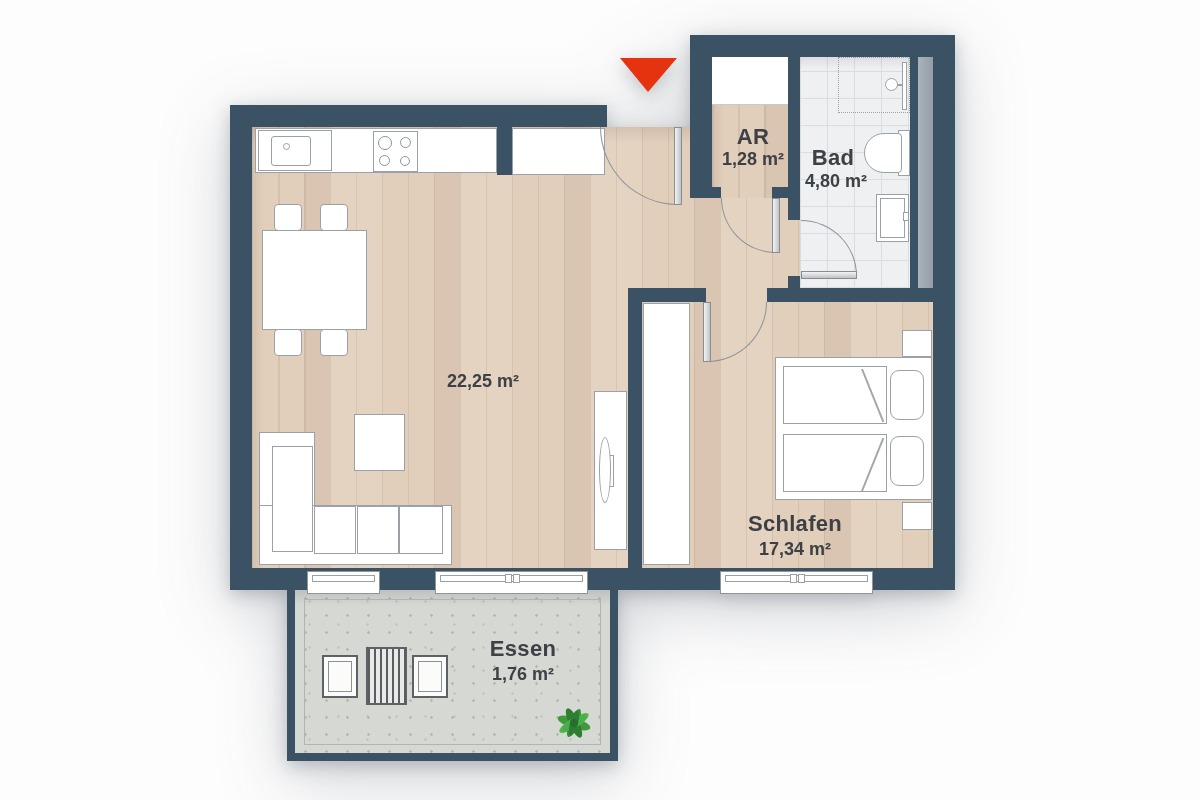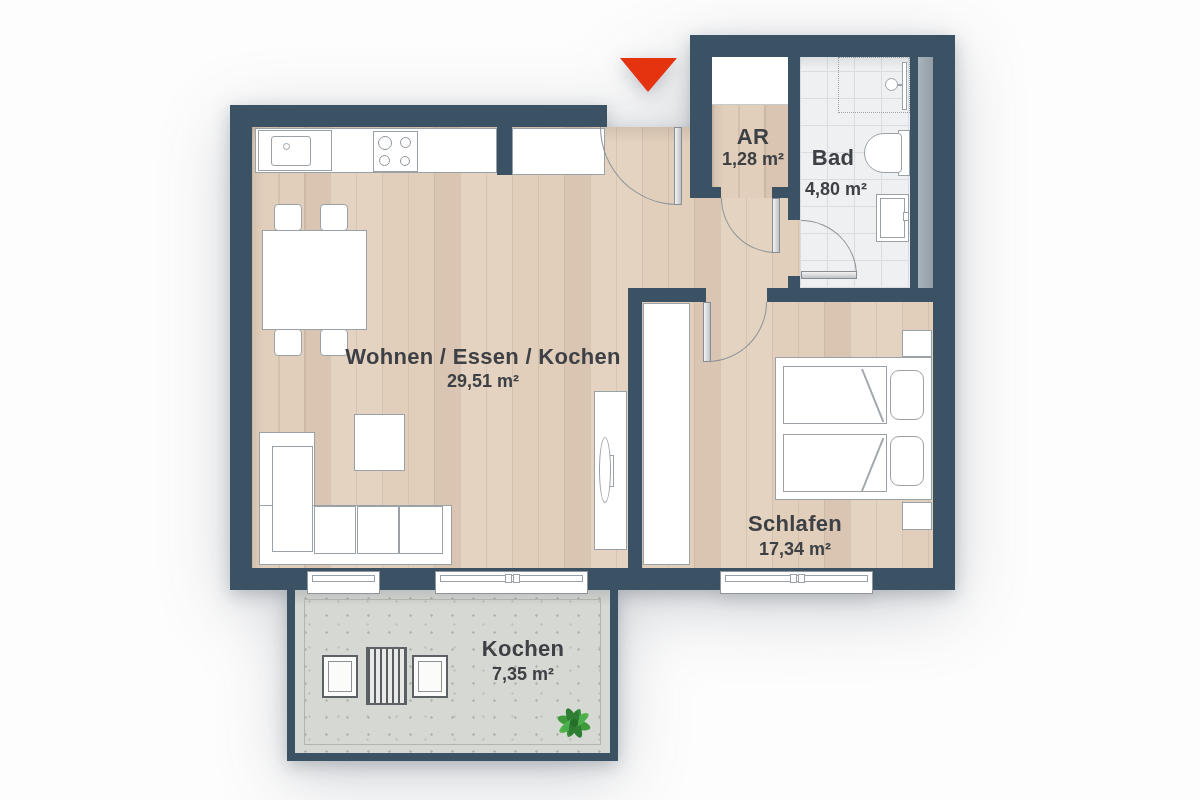--- a/index.html
+++ b/index.html
@@ -171,25 +171,24 @@
       <ellipse rx="17" ry="5" fill="#57b54a" transform="rotate(-32)"></ellipse>
       <ellipse rx="15" ry="4.5" fill="#37903b" transform="rotate(112)"></ellipse>
       <ellipse rx="14" ry="4.5" fill="#49ae4e" transform="rotate(148)"></ellipse>
       <ellipse rx="13" ry="4" fill="#2e7d32" transform="rotate(-75)"></ellipse>
       <circle r="4" fill="#256f2b"></circle>
     </g>
   </svg>
 
   <div class="arrow-down" style="left:620px;top:58px;"></div>
 
-  <div class="label rname" style="left:483px;top:357px;">Wohnen / Essen / Kochen</div>
-  <div class="label rarea" style="left:483px;top:381px;">29,51 m²</div>
+  <div class="label rarea" style="left:483px;top:381px;">22,25 m²</div>
   <div class="label rname" style="left:795px;top:524px;">Schlafen</div>
   <div class="label rarea" style="left:795px;top:549px;">17,34 m²</div>
   <div class="label rname" style="left:753px;top:137px;">AR</div>
   <div class="label rarea" style="left:753px;top:159px;">1,28 m²</div>
   <div class="label rname" style="left:833px;top:158px;">Bad</div>
-  <div class="label rarea" style="left:836px;top:189px;">4,80 m²</div>
-  <div class="label rname" style="left:523px;top:649px;">Kochen</div>
-  <div class="label rarea" style="left:523px;top:674px;">7,35 m²</div>
+  <div class="label rarea" style="left:836px;top:181px;">4,80 m²</div>
+  <div class="label rname" style="left:523px;top:649px;">Essen</div>
+  <div class="label rarea" style="left:523px;top:674px;">1,76 m²</div>
 
  </div>
 </div>
 
 </body></html>

